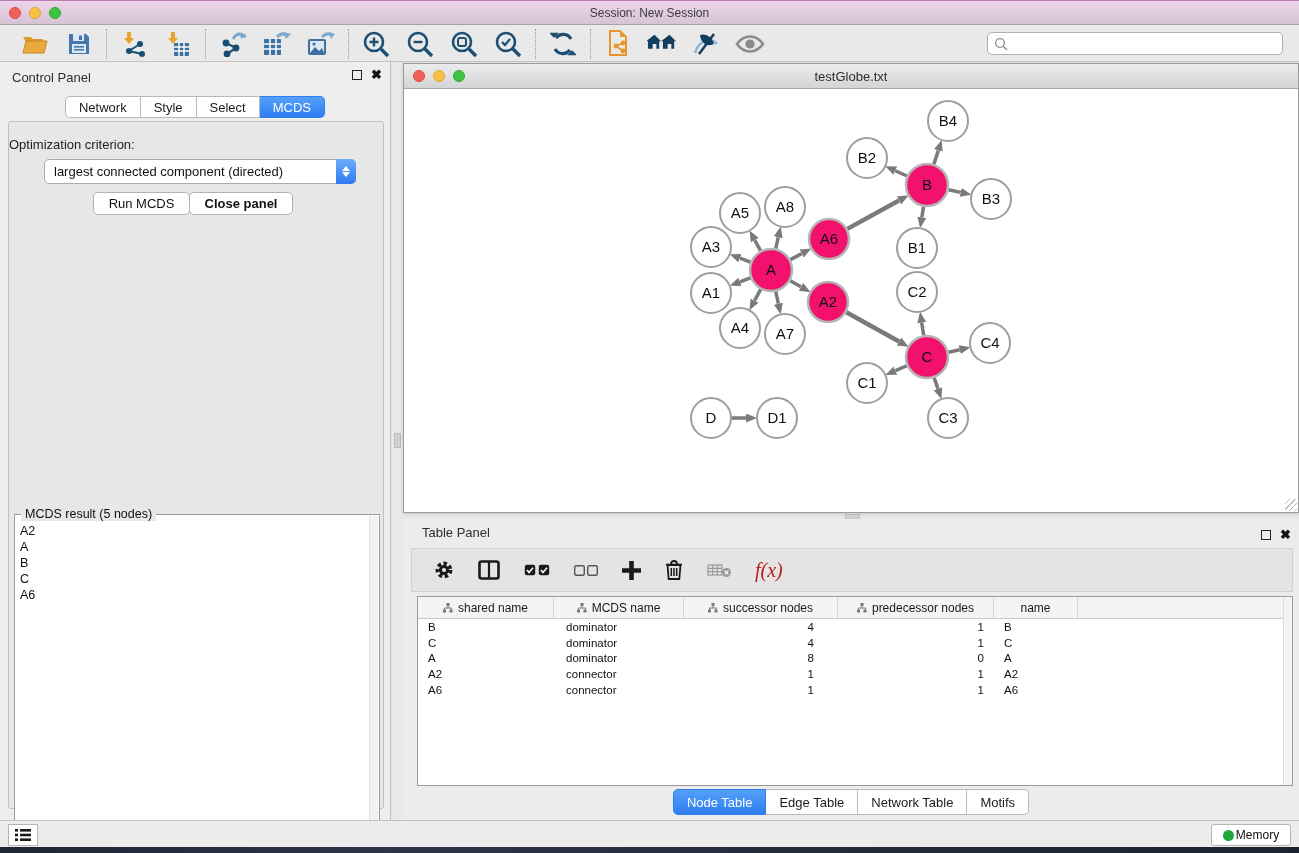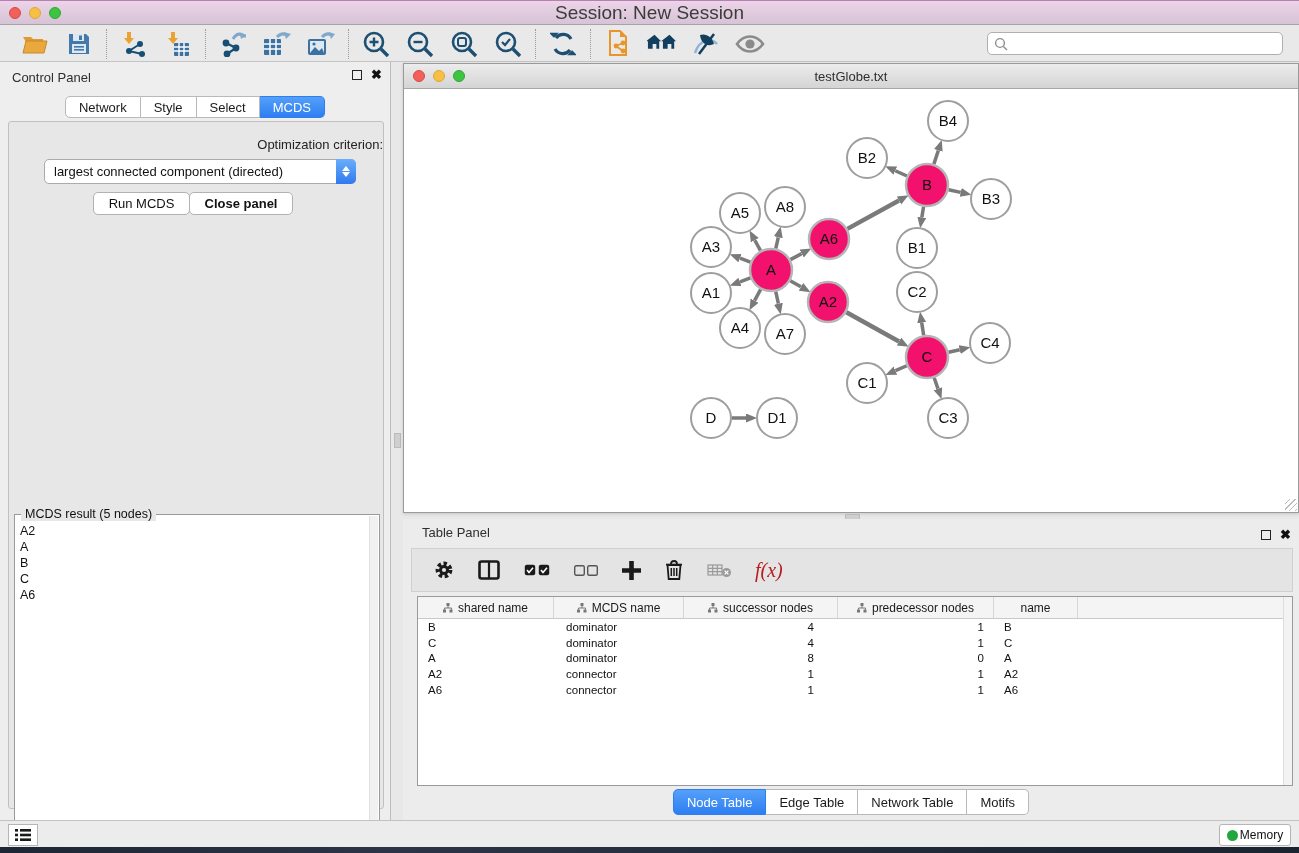--- a/index.html
+++ b/index.html
@@ -4,21 +4,21 @@
 <style>
   * { margin:0; padding:0; box-sizing:border-box; }
   html,body { width:1299px; height:853px; }
   body { font-family:"Liberation Sans", sans-serif; background:#e8e8e8; position:relative; overflow:hidden; }
   .screen { position:absolute; inset:0; width:1299px; height:853px; background:#e8e8e8; }
 
   
   .titlebar { position:absolute; left:0; top:0; width:1299px; height:25px;
     background:linear-gradient(#ecd4e9,#d6c3d5); border-top:1px solid #b97fb3; border-bottom:1px solid #a9a0aa;
     display:flex; align-items:center; }
-  .titlebar .title { position:absolute; left:0; right:0; text-align:center; font-size:19px; color:#3c3c3c; }
+  .titlebar .title { position:absolute; left:0; right:0; text-align:center; font-size:12px; color:#3c3c3c; }
   .lights { display:flex; gap:8px; margin-left:9px; }
   .light { width:12px; height:12px; border-radius:50%; }
   .light.red { background:#f2605a; border:1px solid #d94a44; }
   .light.yellow { background:#f7bf45; border:1px solid #dda734; }
   .light.green { background:#3ec441; border:1px solid #2fa833; }
 
   
   .toolbar { position:absolute; left:0; top:26px; width:1299px; height:36px; background:#e9e9e9;
     border-bottom:1px solid #c4c4c4; display:flex; align-items:center; padding:0 8px; }
   .tb-group { display:flex; align-items:center; gap:14px; padding:0 12px; }
@@ -38,21 +38,21 @@
   .float-icon { width:10px; height:10px; border:1.5px solid #222; background:transparent; }
   .close-icon { font-size:13px; font-weight:bold; color:#111; line-height:10px; }
   .cp-tabs { position:absolute; left:0; top:34px; width:100%; display:flex; justify-content:center; }
   .seg-tab { height:22px; padding:0 13px; background:#fff; border:1px solid #b9b9b9; border-left:none;
     font-size:13px; color:#1a1a1a; display:flex; align-items:center; }
   .seg-tab:first-child { border-left:1px solid #b9b9b9; border-radius:5px 0 0 5px; }
   .seg-tab:last-child { border-radius:0 5px 5px 0; }
   .seg-tab.active { background:linear-gradient(#55a0f9,#2e7ef2); color:#fff; border-color:#2e7ef2; }
   .cp-body { position:absolute; left:8px; top:59px; width:376px; height:688px; background:#e7e7e7;
     border:1px solid #c0c0c0; border-radius:3px; }
-  .opt-label { position:absolute; left:0; top:15px; width:100%; text-align:right; font-size:13px; color:#222; }
+  .opt-label { position:absolute; left:0; top:15px; width:100%; text-align:left; font-size:13px; color:#222; }
   .dropdown { position:absolute; left:35px; top:37px; width:312px; height:25px; background:#fff;
     border:1px solid #ababab; border-radius:5px; display:flex; align-items:center; }
   .dropdown .dd-value { flex:1; font-size:13px; color:#111; padding-left:9px; white-space:nowrap; overflow:hidden; }
   .dd-stepper { width:20px; height:25px; margin-right:-1px; background:linear-gradient(#6aaefc,#3079ef);
     border-radius:0 5px 5px 0; display:flex; flex-direction:column; align-items:center; justify-content:center; gap:1px; }
   .chev { width:0; height:0; border-left:4px solid transparent; border-right:4px solid transparent; }
   .chev.up { border-bottom:5px solid #fff; }
   .chev.down { border-top:5px solid #fff; }
   .cp-btn { position:absolute; height:23px; background:#fff; border:1px solid #b2b2b2; border-radius:5px;
     font-size:13px; color:#111; display:flex; align-items:center; justify-content:center;
@@ -101,21 +101,21 @@
   .td:nth-child(3){ width:154px; justify-content:flex-end; padding-right:24px; }
   .td:nth-child(4){ width:156px; justify-content:flex-end; padding-right:10px; }
   .td:nth-child(5){ width:84px; padding-left:10px; }
   .tbl-scroll { position:absolute; right:0; top:0; bottom:0; width:9px; background:#f3f3f3; border-left:1px solid #ddd; }
   .tp-tabs { position:absolute; left:0; top:270px; width:100%; display:flex; justify-content:center; }
   .tp-tabs .seg-tab { font-size:13px; height:26px; }
 
   
   .statusbar { position:absolute; left:0; top:820px; width:1299px; height:27px; background:#ececec; border-top:1px solid #c2c2c2; }
   .list-btn { position:absolute; left:8px; top:3px; width:30px; height:22px; background:#fff; border:1px solid #b5b5b5; display:flex; align-items:center; justify-content:center; }
-  .memory-btn { position:absolute; right:8px; top:3px; width:72px; height:22px; background:#fff; border:1px solid #b5b5b5; border-radius:3px; display:flex; align-items:center; justify-content:center; gap:2px; font-size:12px; color:#111; }
+  .memory-btn { position:absolute; right:8px; top:3px; width:80px; height:22px; background:#fff; border:1px solid #b5b5b5; border-radius:3px; display:flex; align-items:center; justify-content:center; gap:2px; font-size:12px; color:#111; }
   .mem-dot { width:11px; height:11px; border-radius:50%; background:#21a73d; }
   .desktop-strip { position:absolute; left:0; top:847px; width:1299px; height:6px;
     background:linear-gradient(90deg,#1d2634,#2c3547 30%,#232c3b 60%,#1a2330); }
 
   svg text { font-family:"Liberation Sans",sans-serif; }
 </style>
 </head>
 <body>
 
 <div class="screen">

